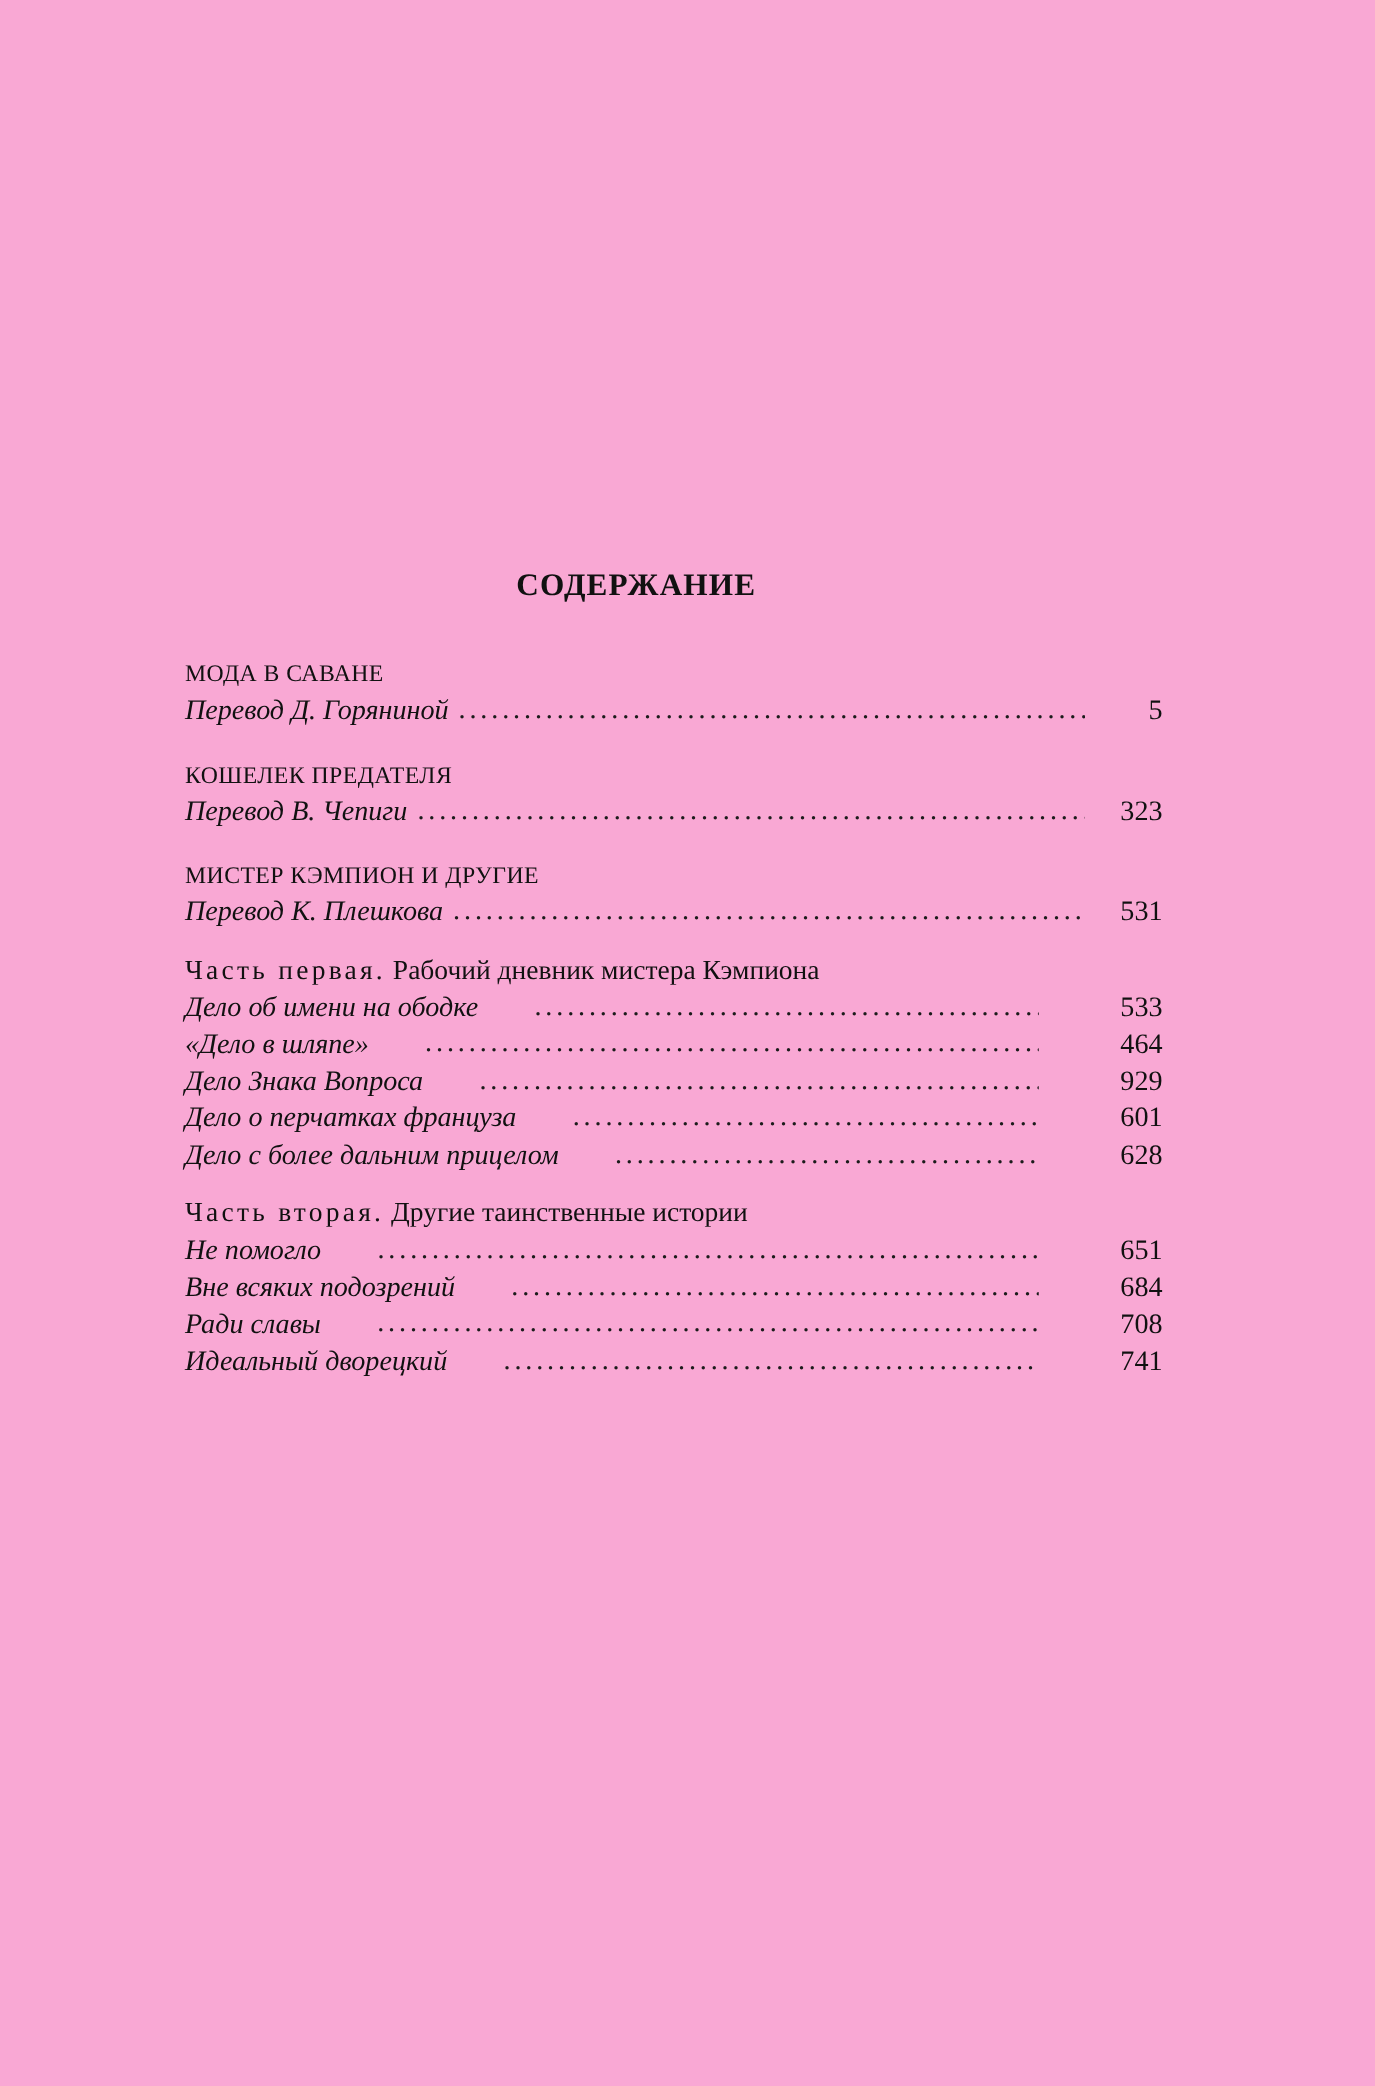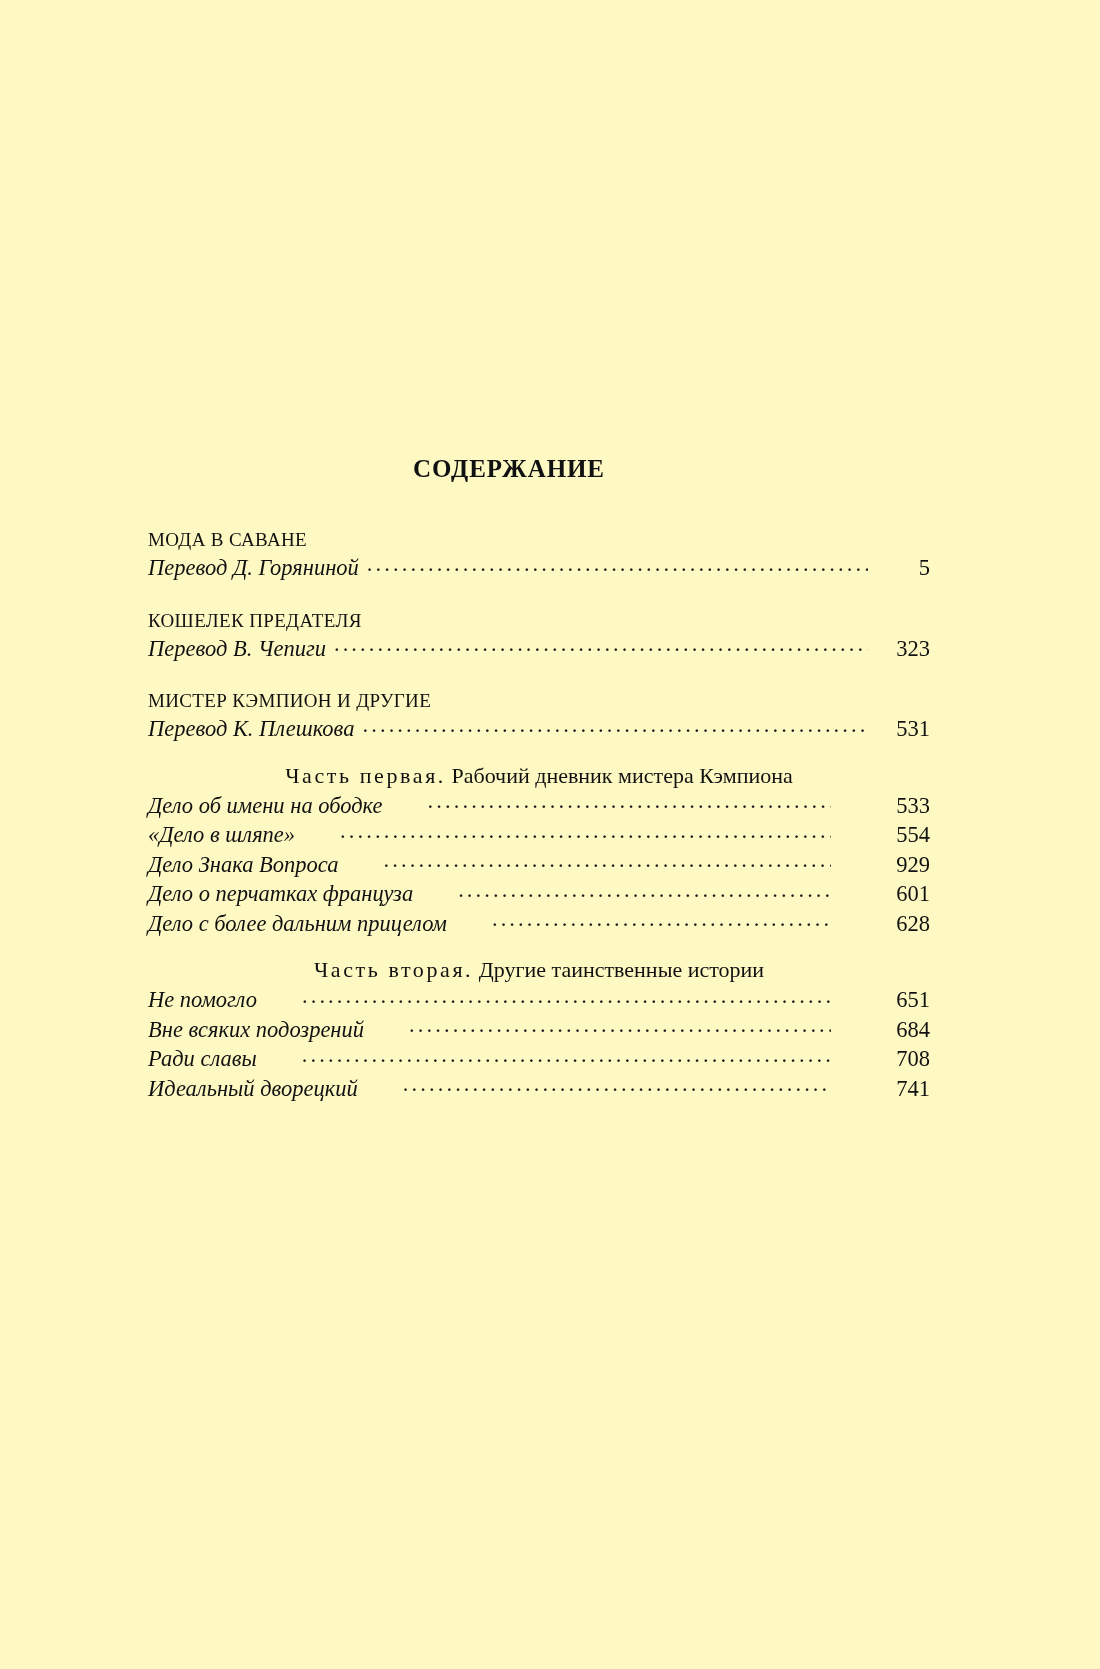--- a/index.html
+++ b/index.html
@@ -4,21 +4,21 @@
 <style>
   html, body {
     margin: 0;
     padding: 0;
     background: #ffffff;
   }
   .page {
     position: relative;
     width: 1100px;
     height: 1669px;
-    background: #fef9c3;
+    background: #f9a8d4;
     margin: 0 auto;
     overflow: hidden;
     font-family: "Liberation Serif", "DejaVu Serif", serif;
     color: #111111;
   }
   .content {
     position: absolute;
     left: 148px;
     top: 455px;
     width: 782px;
@@ -28,21 +28,21 @@
     font-weight: bold;
     font-size: 25px;
     letter-spacing: 0.9px;
     margin: 0 0 46px 0;
     padding-right: 60px;
   }
 
   
   .row {
     display: flex;
-    align-items: center;
+    align-items: flex-end;
     width: 100%;
     line-height: 1.0;
   }
   .row .label {
     white-space: nowrap;
     font-size: 22.5px;
   }
   .row .leader {
     flex: 1 1 auto;
     min-width: 8px;
@@ -83,21 +83,20 @@
     font-style: italic;
     font-size: 22.5px;
   }
   .work .row .label {
     font-style: italic;
   }
 
   .part {
     margin-top: 22px;
     margin-bottom: 6px;
-    text-align: center;
   }
   .part-line {
     font-size: 22px;
     white-space: nowrap;
   }
   .part-line .part-label {
     letter-spacing: 2.6px;
   }
   .part-line .part-name {
     letter-spacing: 0;
@@ -152,21 +151,21 @@
       </div>
       <div class="entries work-entries">
         <div class="row">
           <span class="label">Дело об имени на ободке</span>
           <span class="leader"></span>
           <span class="pageno">533</span>
         </div>
         <div class="row">
           <span class="label">«Дело в шляпе»</span>
           <span class="leader"></span>
-          <span class="pageno">554</span>
+          <span class="pageno">464</span>
         </div>
         <div class="row">
           <span class="label">Дело Знака Вопроса</span>
           <span class="leader"></span>
           <span class="pageno">929</span>
         </div>
         <div class="row">
           <span class="label">Дело о перчатках француза</span>
           <span class="leader"></span>
           <span class="pageno">601</span>

